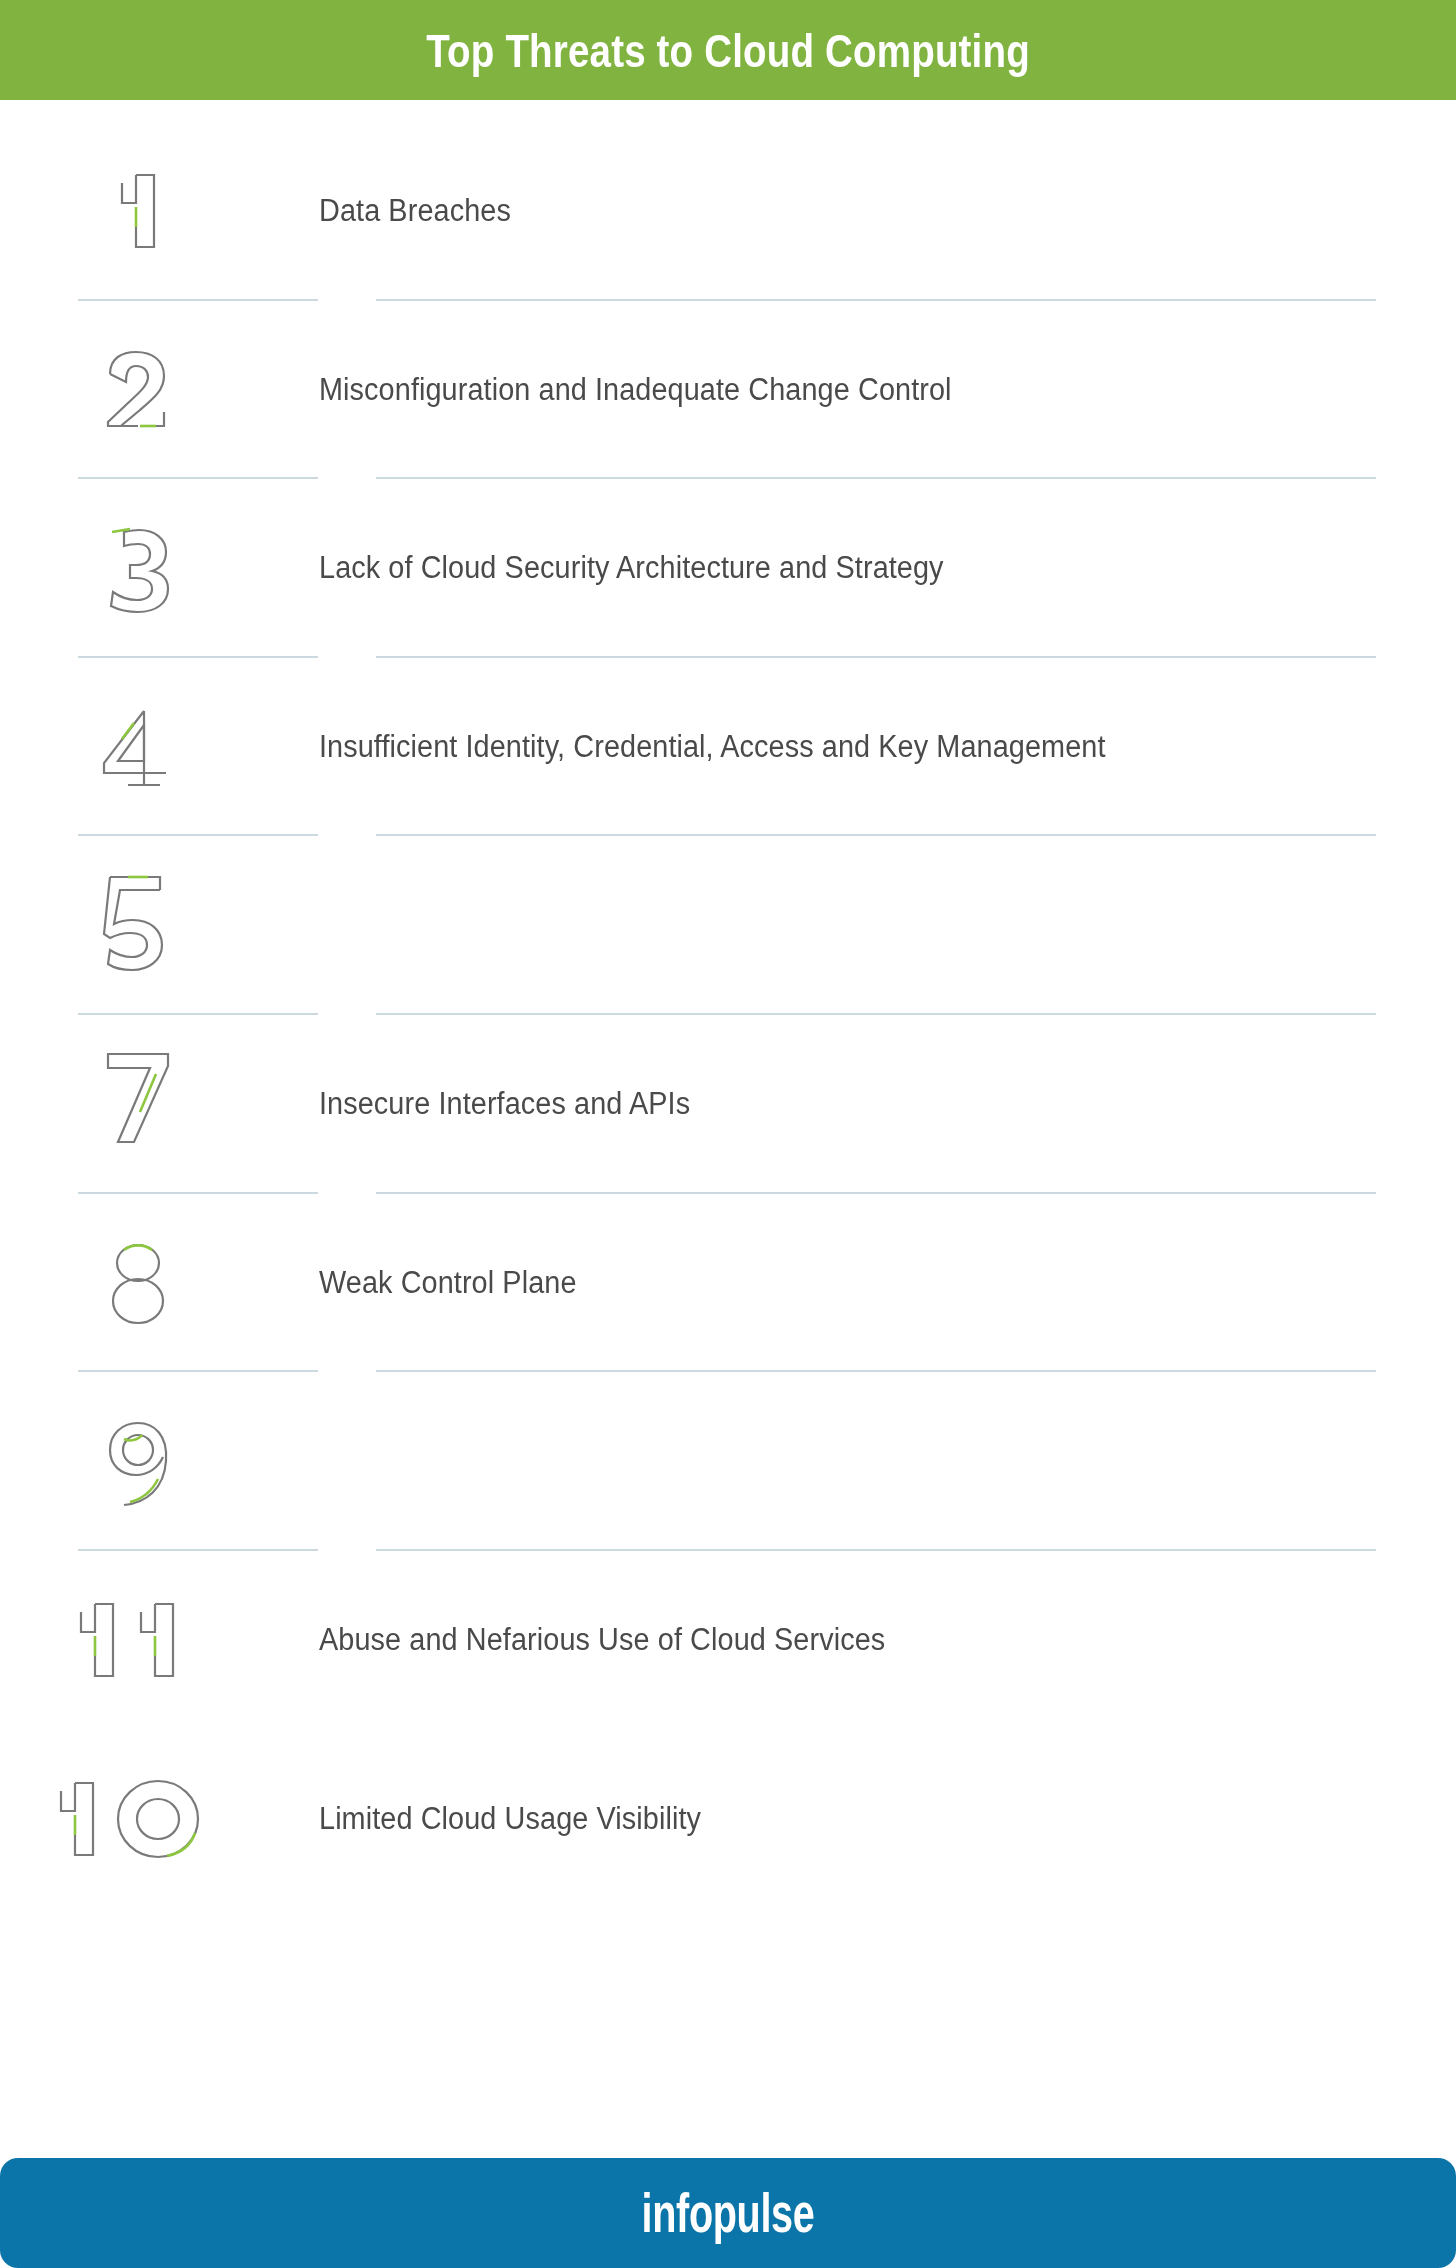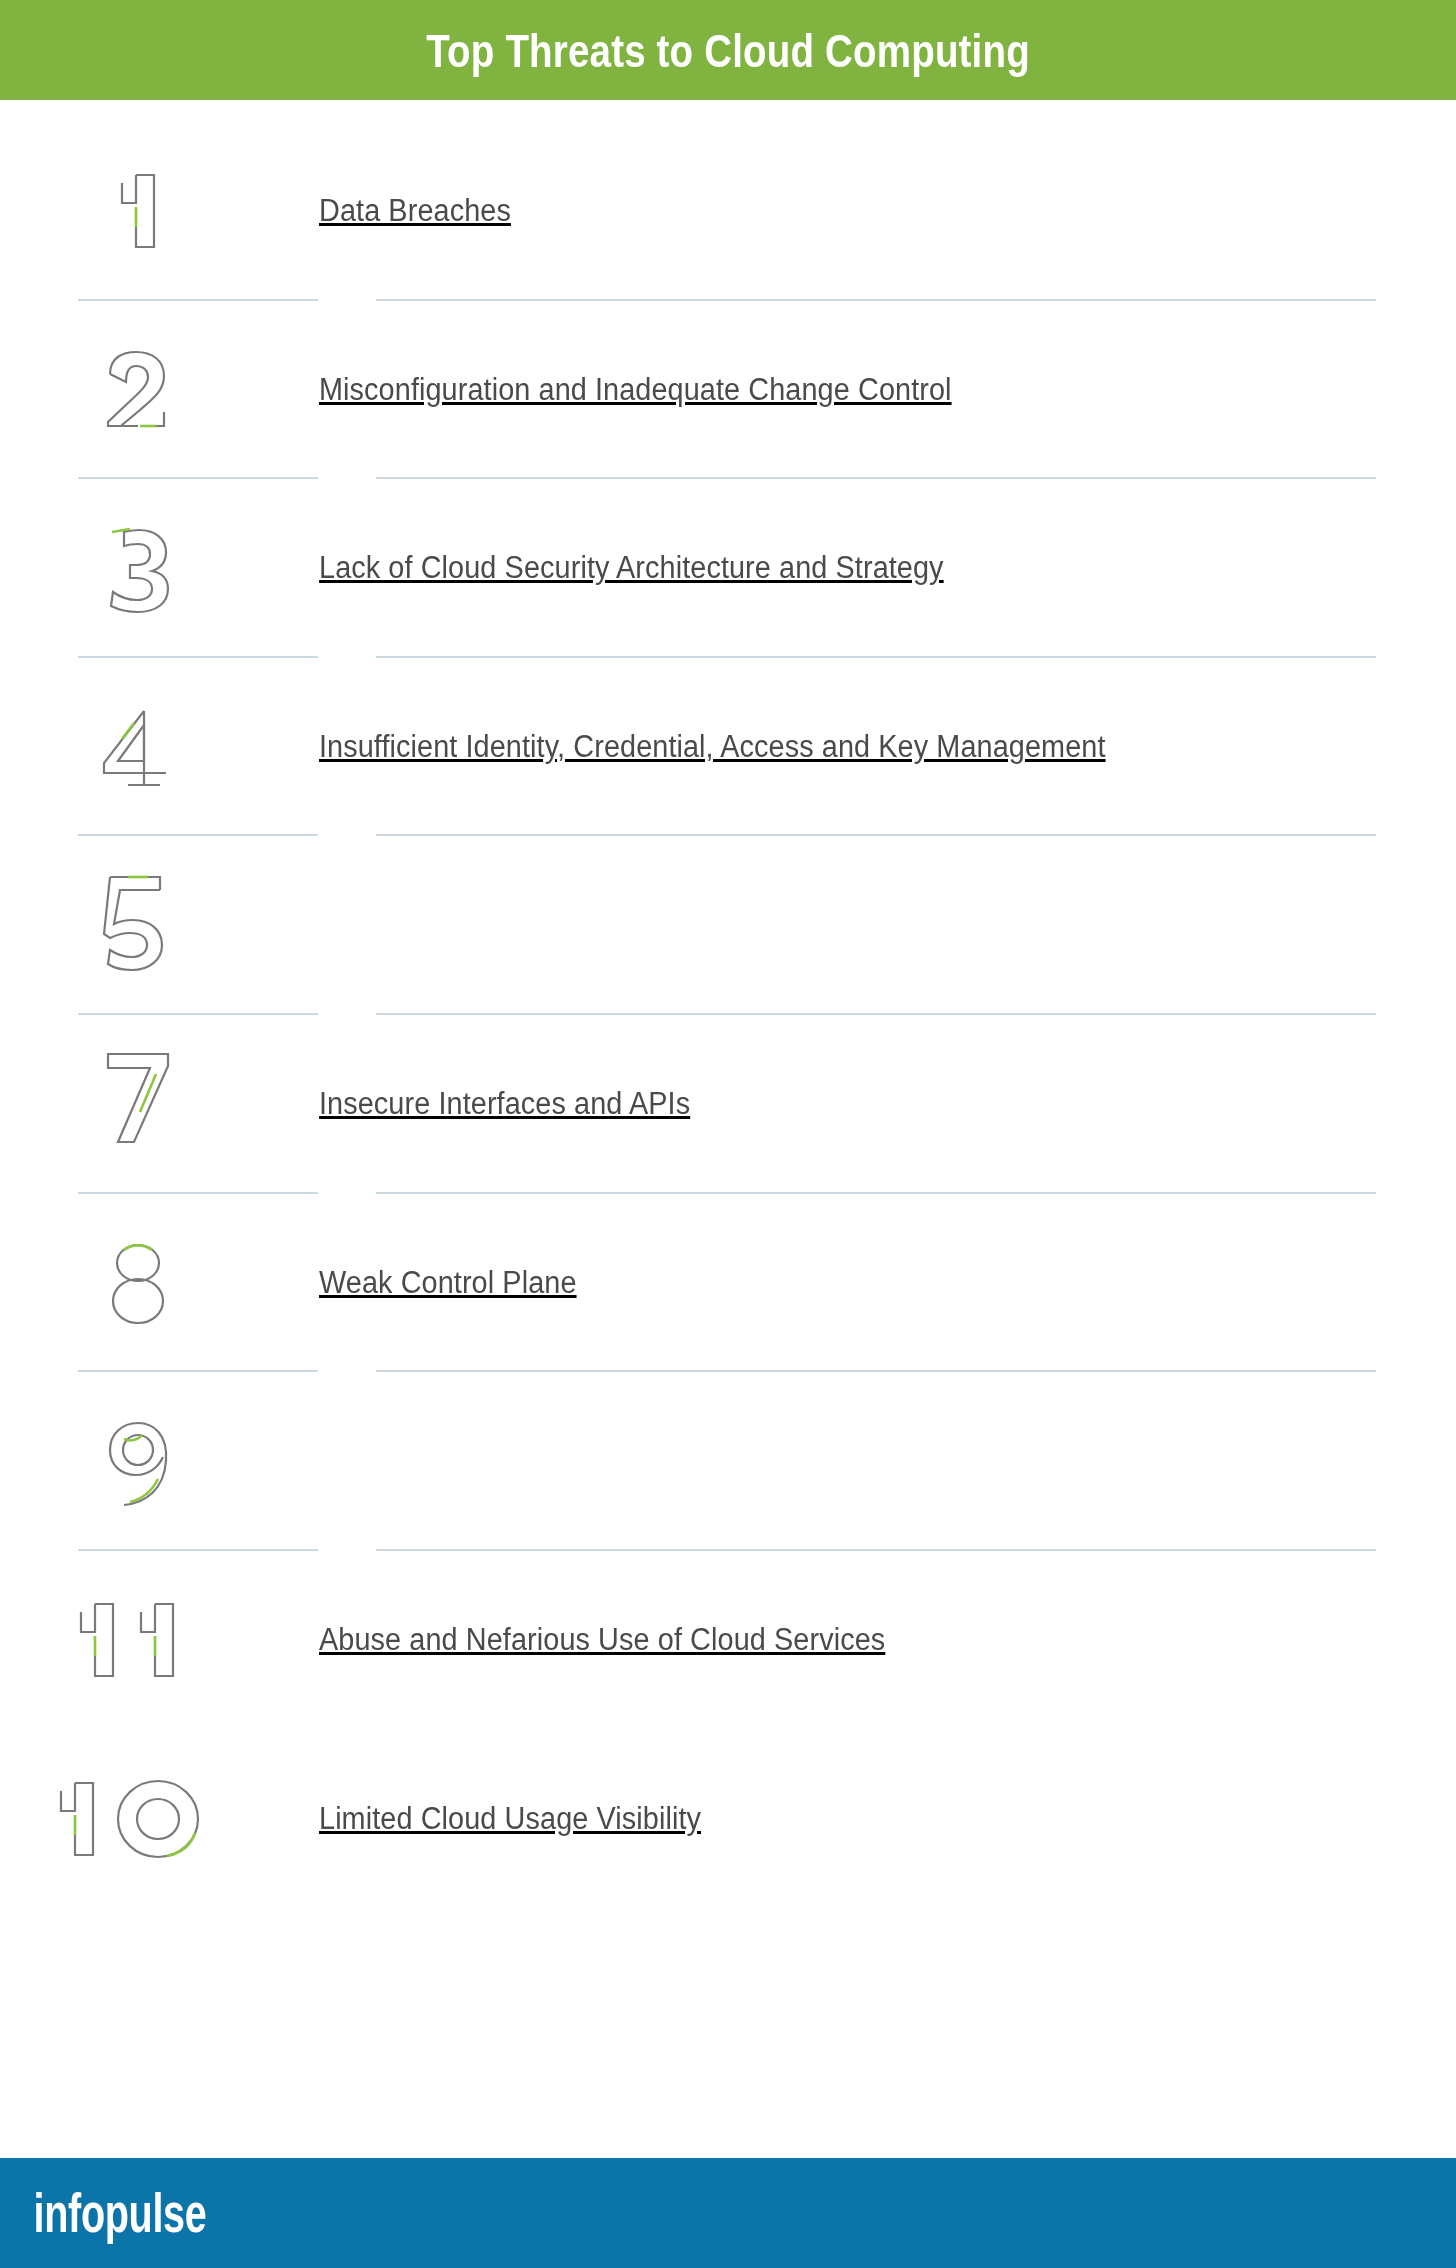--- a/index.html
+++ b/index.html
@@ -39,21 +39,20 @@
   .list {
     padding: 0;
     margin: 0;
     list-style: none;
   }
   .row {
     position: relative;
     height: 178.6px;
     display: flex;
     align-items: center;
-    text-decoration: underline;
   }
   .row .numcell {
     width: 275px;
     min-width: 275px;
     display: flex;
     align-items: center;
     justify-content: center;
     height: 100%;
   }
   .row .numcell svg {
@@ -91,21 +90,22 @@
 
   
   .footer {
     position: absolute;
     left: 0; right: 0;
     bottom: 0;
     height: 110px;
     background: #0b74a8;
     display: flex;
     align-items: center;
-    justify-content: flex-start;
+    justify-content: center;
+    border-radius: 18px;
   }
   .footer-logo {
     color: #ffffff;
     font-family: "Liberation Sans Narrow", "Liberation Sans", sans-serif;
     font-size: 55px;
     font-weight: bold;
     letter-spacing: -0.5px;
     transform: scaleX(0.72);
     transform-origin: center;
   }

